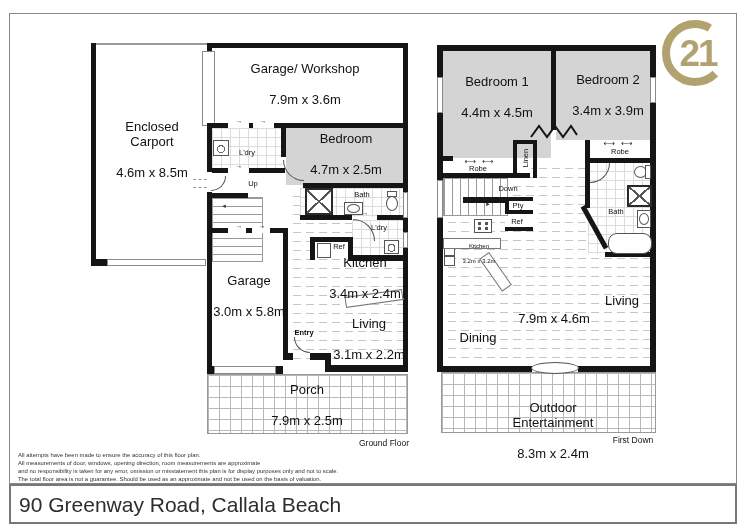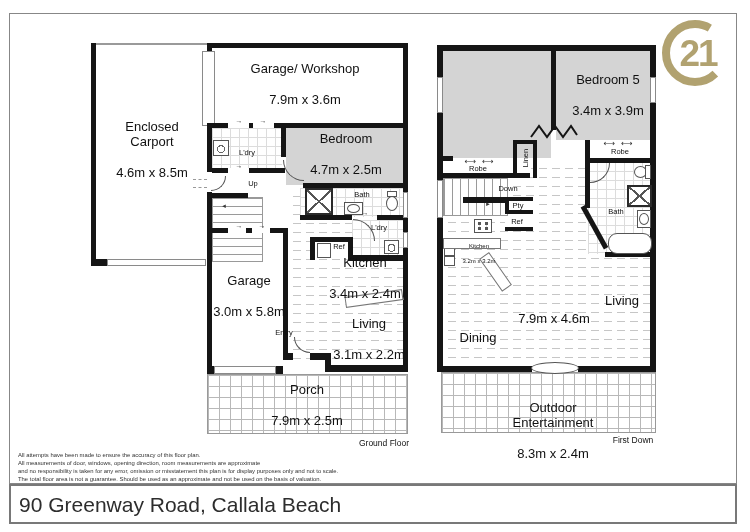--- a/index.html
+++ b/index.html
@@ -168,21 +168,21 @@
   <div class="lbl sm" style="left:379px;top:227px;">L'dry</div>
   <div class="lbl sm" style="left:339px;top:246px;">Ref</div>
   <div class="lbl" style="left:365px;top:278px;">
     <span style="display:block">Kitchen</span>
     <span style="display:block">3.4m x 2.4m</span>
   </div>
   <div class="lbl" style="left:249px;top:296px;">
     <span style="display:block">Garage</span>
     <span style="display:block">3.0m x 5.8m</span>
   </div>
-  <div class="lbl sm" style="left:284px;top:332px;">Entry</div>
+  <div class="lbl sm" style="left:304px;top:332px;font-weight:bold;">Entry</div>
   <div class="lbl" style="left:369px;top:339px;">
     <span style="display:block">Living</span>
     <span style="display:block">3.1m x 2.2m</span>
   </div>
   <div class="lbl" style="left:307px;top:405px;">
     <span style="display:block">Porch</span>
     <span style="display:block">7.9m x 2.5m</span>
   </div>
   <div class="floor-title" style="left:384px;top:443px;">Ground Floor</div>
 
@@ -236,22 +236,26 @@
   <div class="fix" style="left:645px;top:165px;width:6px;height:14px;"></div>
   <div class="shower" style="left:627px;top:185px;width:25px;height:22px;"></div>
   <div class="fix" style="left:637px;top:210px;width:14px;height:18px;"></div>
   <div class="oval" style="left:639px;top:213px;width:10px;height:12px;"></div>
   <div class="tub" style="left:608px;top:233px;width:44px;height:21px;"></div>
 
   <div class="ico" style="left:480px;top:161px;font-size:8px;letter-spacing:2px;">⟷ ⟷</div>
   <div class="ico" style="left:619px;top:143px;font-size:8px;letter-spacing:2px;">⟷ ⟷</div>
   <div class="ico" style="left:488px;top:204px;font-size:6px;">►</div>
 
+  <div class="lbl" style="left:497px;top:97px;">
+    <span style="display:block">Bedroom 1</span>
+    <span style="display:block">4.4m x 4.5m</span>
+  </div>
   <div class="lbl" style="left:608px;top:95px;">
-    <span style="display:block">Bedroom 5</span>
+    <span style="display:block">Bedroom 2</span>
     <span style="display:block">3.4m x 3.9m</span>
   </div>
   <div class="lbl sm" style="left:478px;top:168px;">Robe</div>
   <div class="lbl sm" style="left:620px;top:151px;">Robe</div>
   <div class="vlbl" style="left:525px;top:158px;">Linen</div>
   <div class="lbl sm" style="left:508px;top:188px;">Down</div>
   <div class="lbl sm" style="left:518px;top:205px;">Pty</div>
   <div class="lbl sm" style="left:517px;top:221px;">Ref</div>
   <div class="lbl xs" style="left:479px;top:254px;">
     <span style="display:block">Kitchen</span>

